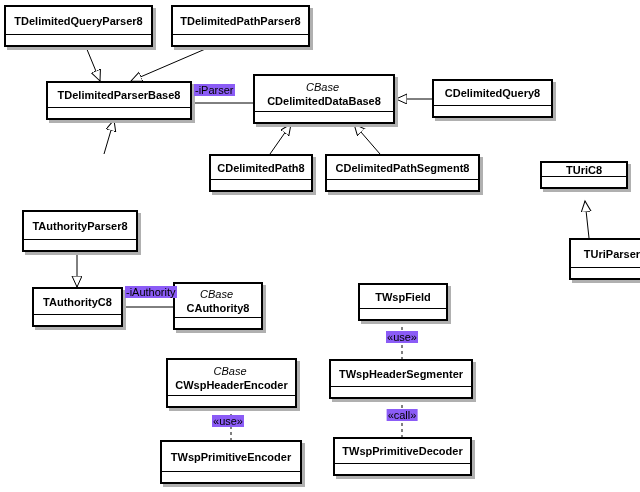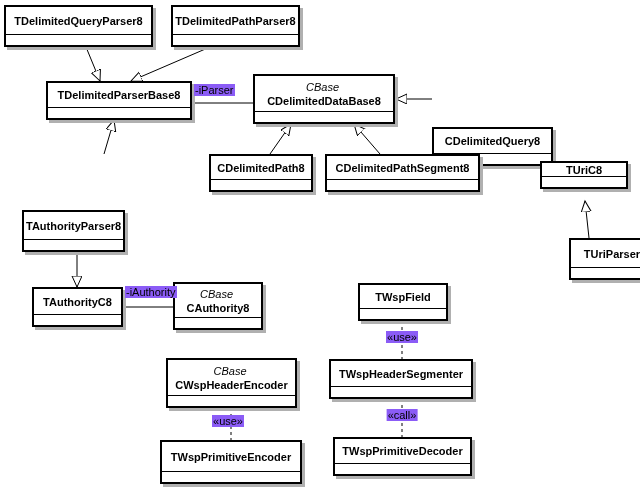--- a/index.html
+++ b/index.html
@@ -109,40 +109,40 @@
       <line x1="231" y1="408" x2="231" y2="440" class="dependency" marker-end="url(#m-dep)"></line>
       <line x1="402" y1="321" x2="402" y2="359" class="dependency" marker-end="url(#m-dep)"></line>
       <line x1="402" y1="399" x2="402" y2="437" class="dependency" marker-end="url(#m-dep)"></line>
     </svg>
 <div class="uml-class" style="left: 4px; top: 5px; width: 149px; height: 42px;">
       <div class="title">
         <div class="cls-name">TDelimitedQueryParser8</div>
       </div>
       <div class="compartment"></div>
     </div>
-    <div class="uml-class" style="left: 171px; top: 5px; width: 129px; height: 42px;">
+    <div class="uml-class" style="left: 171px; top: 5px; width: 139px; height: 42px;">
       <div class="title">
         <div class="cls-name">TDelimitedPathParser8</div>
       </div>
       <div class="compartment"></div>
     </div>
     <div class="uml-class" style="left: 46px; top: 81px; width: 146px; height: 39px;">
       <div class="title">
         <div class="cls-name">TDelimitedParserBase8</div>
       </div>
       <div class="compartment"></div>
     </div>
     <div class="uml-class" style="left: 253px; top: 74px; width: 142px; height: 50px;">
       <div class="title">
         <div class="annotation">CBase</div>
         <div class="cls-name">CDelimitedDataBase8</div>
       </div>
       <div class="compartment"></div>
     </div>
-    <div class="uml-class" style="left: 432px; top: 79px; width: 121px; height: 39px; margin-top: 48px;">
+    <div class="uml-class" style="left: 432px; top: 79px; width: 121px; height: 39px;">
       <div class="title">
         <div class="cls-name">CDelimitedQuery8</div>
       </div>
       <div class="compartment"></div>
     </div>
     <div class="uml-class" style="left: 209px; top: 154px; width: 104px; height: 38px;">
       <div class="title">
         <div class="cls-name">CDelimitedPath8</div>
       </div>
       <div class="compartment"></div>
@@ -158,21 +158,21 @@
         <div class="cls-name">TUriC8</div>
       </div>
       <div class="compartment"></div>
     </div>
     <div class="uml-class" style="left: 545px; top: 238px; width: 92px; height: 42px; margin-left: 24px;">
       <div class="title">
         <div class="cls-name">TUriParser8</div>
       </div>
       <div class="compartment"></div>
     </div>
-    <div class="uml-class" style="left: 22px; top: 210px; width: 103px; height: 42px;">
+    <div class="uml-class" style="left: 22px; top: 210px; width: 116px; height: 42px;">
       <div class="title">
         <div class="cls-name">TAuthorityParser8</div>
       </div>
       <div class="compartment"></div>
     </div>
     <div class="uml-class" style="left: 32px; top: 287px; width: 91px; height: 40px; justify-content: flex-end;">
       <div class="title">
         <div class="cls-name">TAuthorityC8</div>
       </div>
       <div class="compartment"></div>

